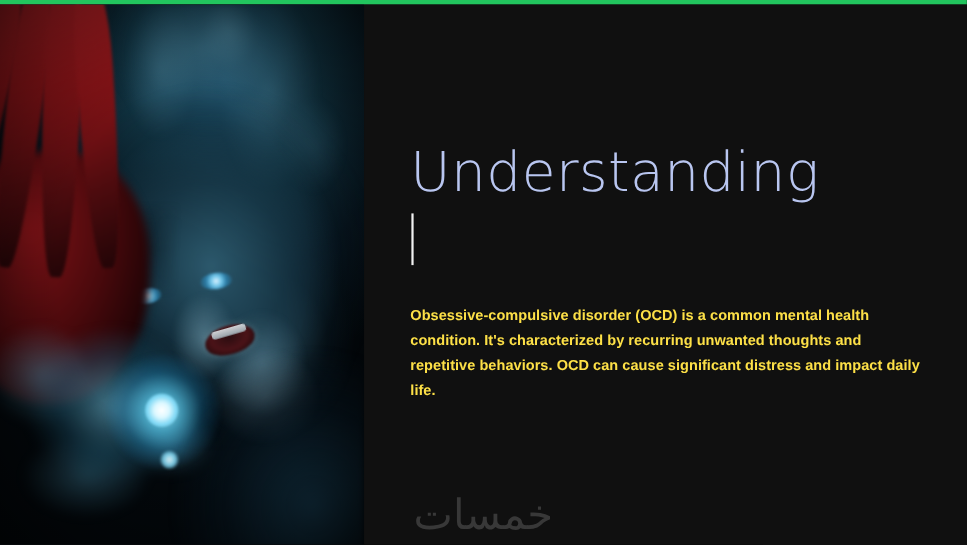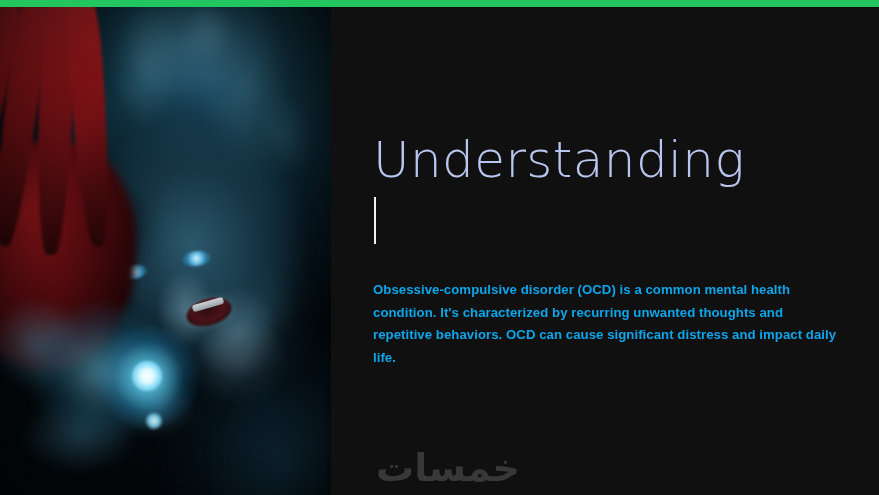--- a/index.html
+++ b/index.html
@@ -12,21 +12,21 @@
     font-family: "Liberation Sans", sans-serif;
   }
 
   .slide {
     position: relative;
     width: 879px;
     height: 495px;
     background: #101010;
     overflow: hidden;
     box-sizing: border-box;
-    border-top: 7px solid #22c55e;
+    border-top: 4px solid #22c55e;
   }
 
   
   .image-panel {
     position: absolute;
     left: 0;
     top: 0;
     width: 331px;
     height: 495px;
     overflow: hidden;
@@ -231,31 +231,31 @@
   .body-text {
     position: absolute;
     left: 42px;
     top: 272px;
     width: 468px;
     margin: 0;
     font-family: "Liberation Sans", sans-serif;
     font-weight: 700;
     font-size: 13.2px;
     line-height: 22.5px;
-    color: #0ea5e9;
+    color: #fde047;
     letter-spacing: 0.05px;
   }
 
   .watermark {
     position: absolute;
     left: 45px;
     bottom: 8px;
     font-family: "DejaVu Sans", sans-serif;
     font-size: 38px;
-    font-weight: 700;
+    font-weight: 400;
     color: #3b3b3b;
     letter-spacing: 1px;
     direction: rtl;
     line-height: 1;
     opacity: 0.95;
     user-select: none;
   }
 </style>
 </head>
 <body>

